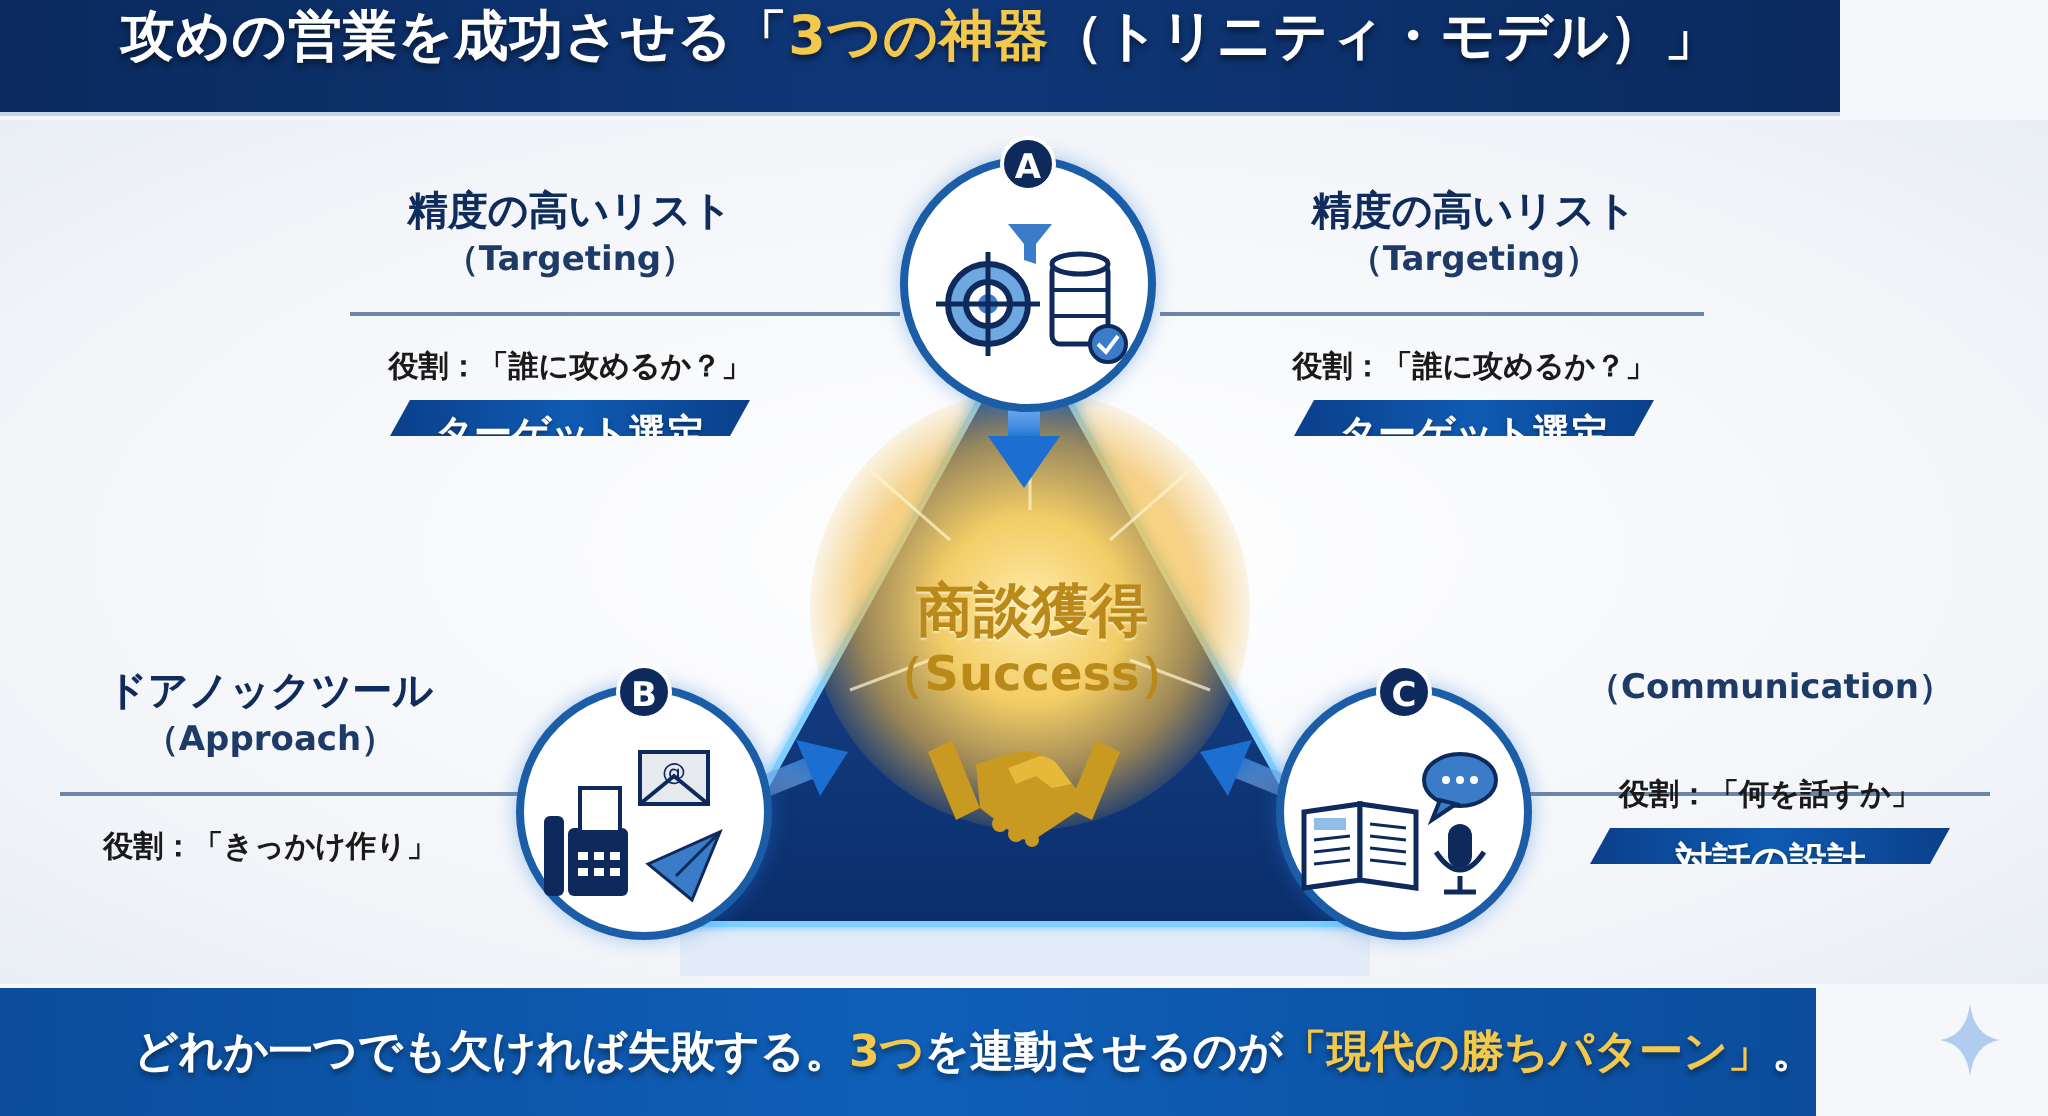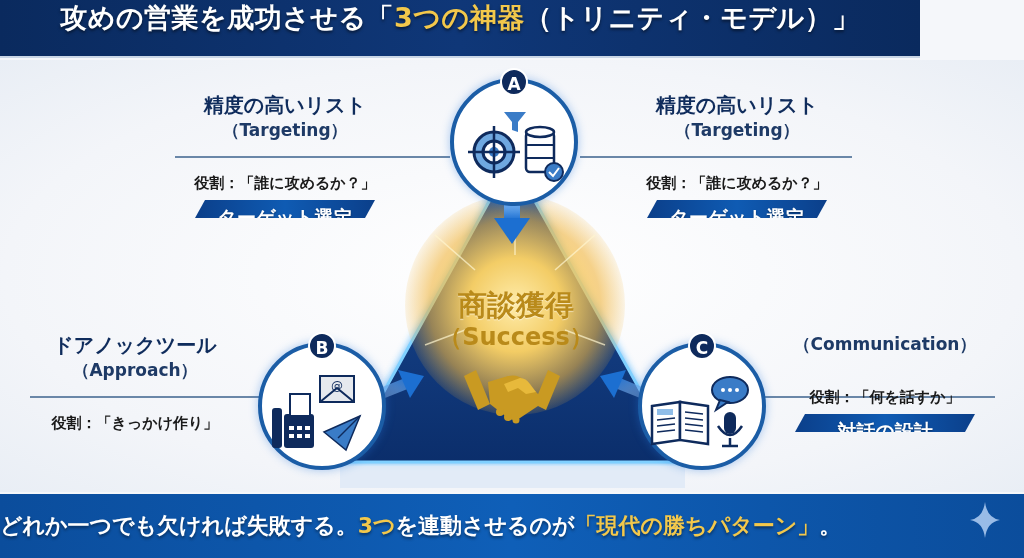--- a/index.html
+++ b/index.html
@@ -80,23 +80,23 @@
     box-shadow: 0 0 10px rgba(40,120,220,0.4);
   }
   .node-badge {
     position: absolute; width: 28px; height: 28px; border-radius: 50%;
     background: #0e2a5c; color: #fff; font-size: 17px; font-weight: bold;
     text-align: center; line-height: 28px; left: 50%; top: -14px; margin-left: -14px;
     border: 2px solid #fff;
   }
   .node svg { position: absolute; left: 0; top: 0; }
   .footer {
-    position: absolute; left: 0; top: 494px; width: 1024px; height: 64px;
+    position: absolute; left: 0; top: 494px; width: 908px; height: 64px;
     background: linear-gradient(90deg, #0b4d9c 0%, #0f5fb8 50%, #0b4d9c 100%);
-    display: flex; align-items: center; justify-content: flex-start;
+    display: flex; align-items: center; justify-content: flex-end;
   }
   .footer-text {
     color: #ffffff; font-size: 22px; font-weight: bold; white-space: nowrap;
     text-shadow: 0 2px 3px rgba(0,0,0,0.45);
   }
   .footer-text .gold { color: #f3c84b; }
   .sparkle { position: absolute; left: 968px; top: 500px; width: 34px; height: 40px; }
 </style>
 </head>
 <body>

